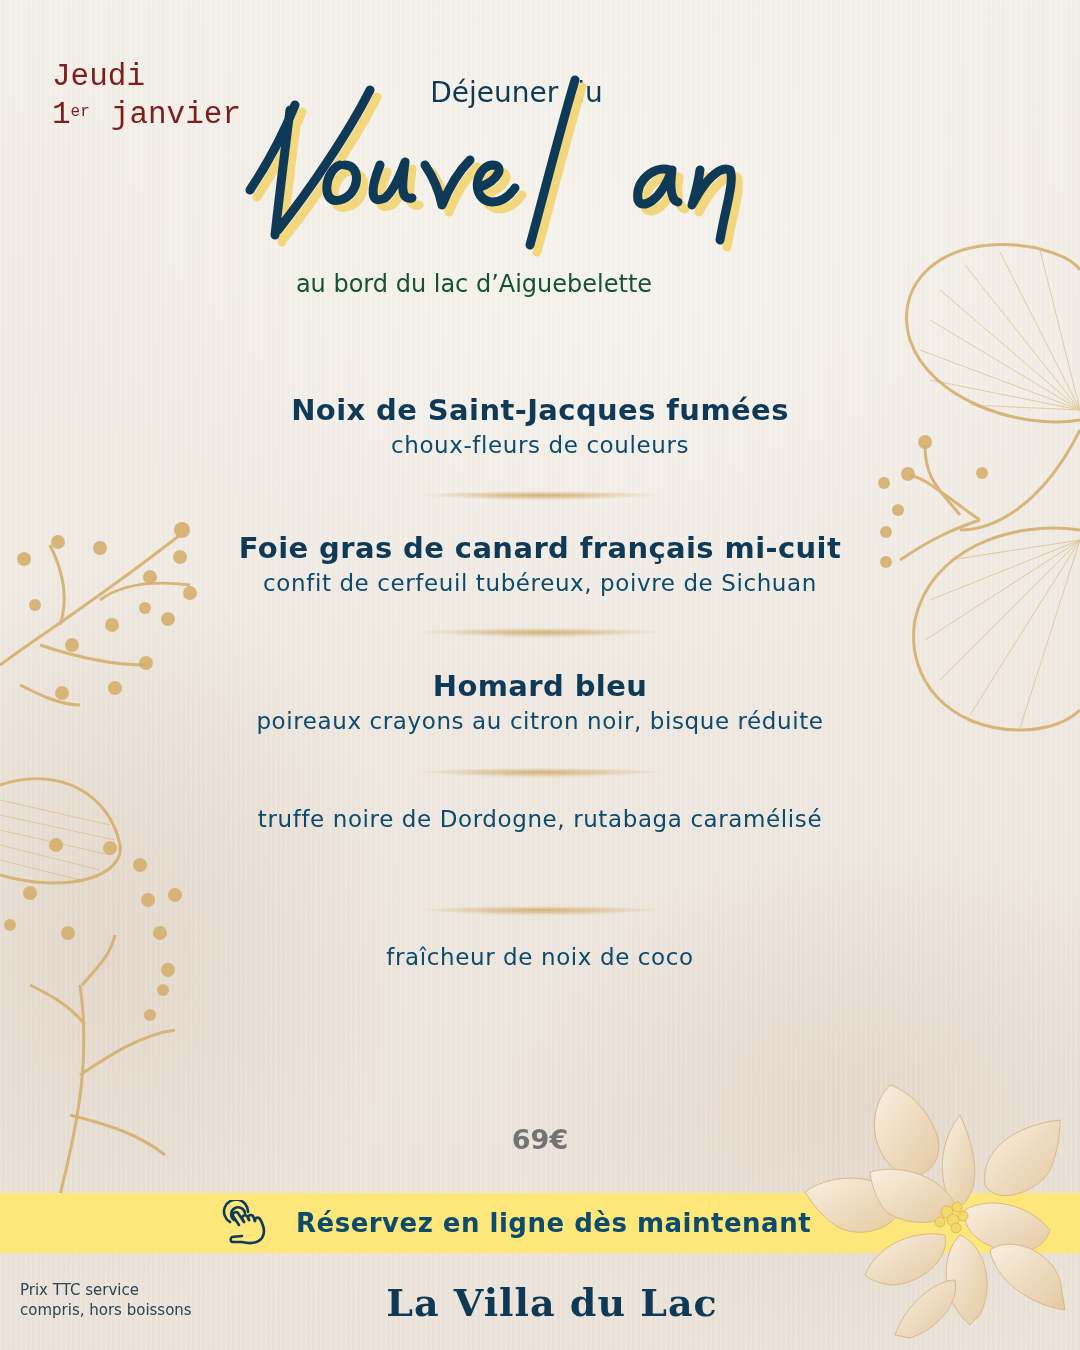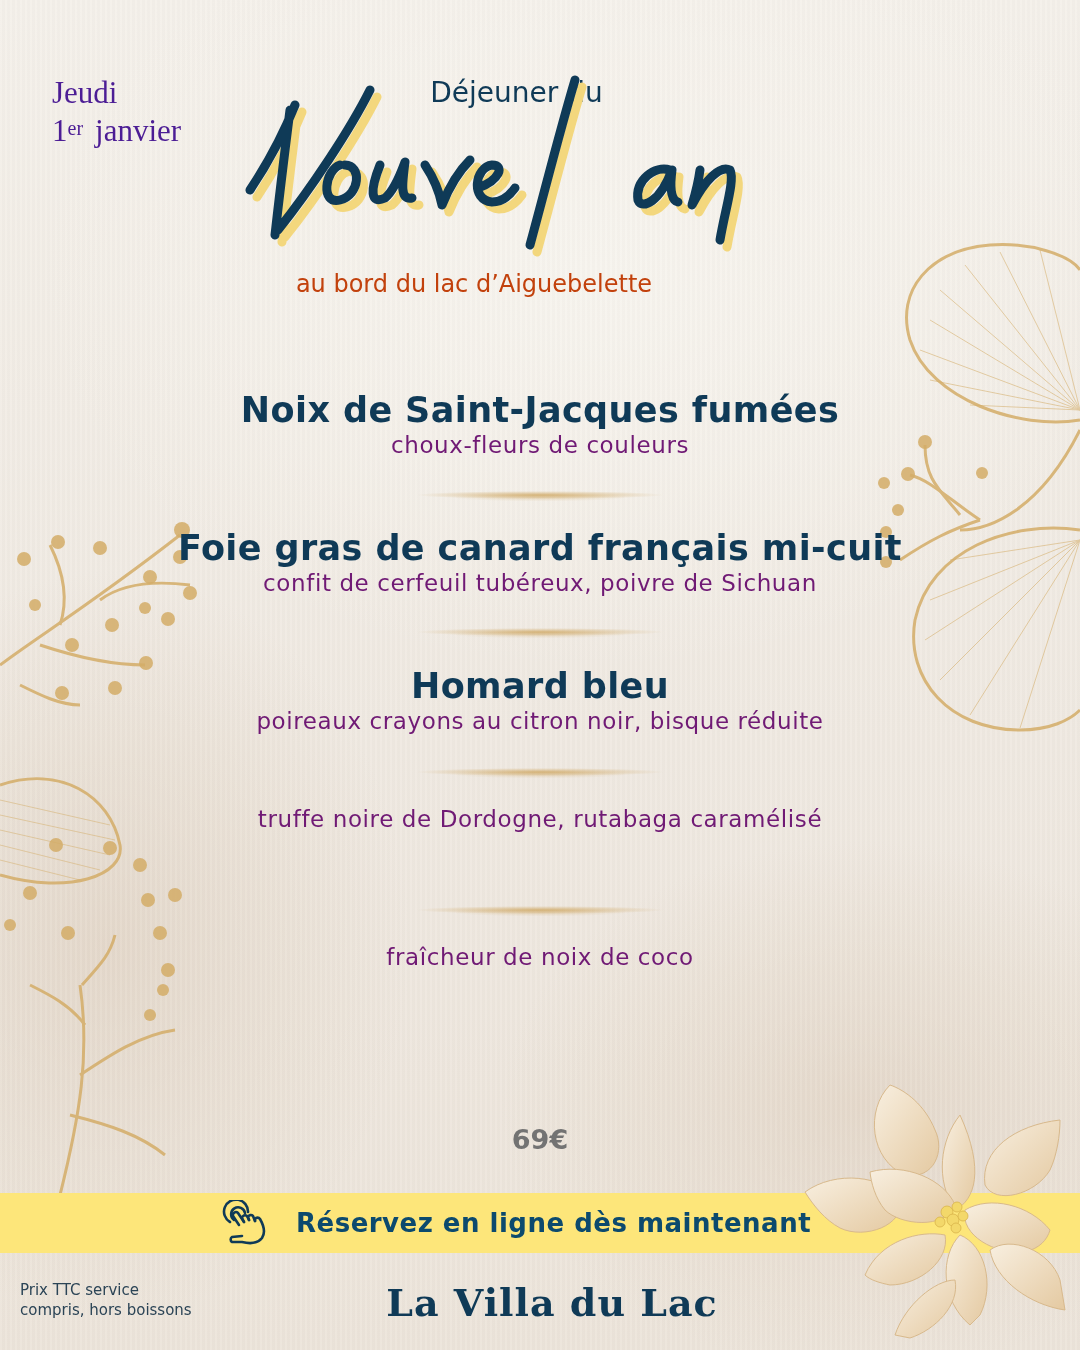--- a/index.html
+++ b/index.html
@@ -16,44 +16,44 @@
   }
   .paper-texture {
     position: absolute; inset: 0;
     background: repeating-linear-gradient(90deg, rgba(255,255,255,0.06) 0 2px, rgba(0,0,0,0.012) 2px 5px);
     pointer-events: none;
   }
   .deco { position: absolute; pointer-events: none; }
 
   
   .date {
-    position: absolute; left: 52px; top: 74px;
-    font-size: 31px; line-height: 38px; color: #4c1d95;
-    font-family: Liberation Serif, serif;
-  }
-  .date sup { font-size: 20px; vertical-align: top; position: relative; top: -3px; margin-right: 12px; }
+    position: absolute; left: 52px; top: 58px;
+    font-size: 31px; line-height: 38px; color: #7f1d1d;
+    font-family: Liberation Mono, monospace;
+  }
+  .date sup { font-size: 16px; vertical-align: top; position: relative; top: -3px; margin-right: 21px; }
 
   
   .kicker {
     position: absolute; left: 0; width: 1033px; top: 76px; text-align: center;
     font-size: 28px; color: #0f3a57;
   }
   .script-title {
     position: absolute; left: 230px; top: 70px; width: 620px; height: 190px;
   }
   .subtitle {
     position: absolute; left: 0; width: 948px; top: 270px; text-align: center;
-    font-size: 24px; color: #c2410c;
+    font-size: 24px; color: #14532d;
   }
 
   
   .menu { position: absolute; left: 0; width: 1080px; top: 390px; }
   .course { text-align: center; height: 138px; }
-  .course-name { font-size: 35px; font-weight: bold; letter-spacing: 0.4px; color: #0f3a57; line-height: 40px; }
-  .course-desc { font-size: 23px; letter-spacing: 0.6px; color: #701a75; line-height: 30px; }
+  .course-name { font-size: 29px; font-weight: bold; letter-spacing: 0.4px; color: #0f3a57; line-height: 40px; }
+  .course-desc { font-size: 23px; letter-spacing: 0.6px; color: #0c4a6e; line-height: 30px; }
   .divider {
     position: absolute; left: 416px; width: 248px; height: 10px;
     background: radial-gradient(ellipse 124px 4px at 50% 50%, rgba(208,170,104,0.85), rgba(208,170,104,0) 100%);
   }
   .divider::after {
     content: ""; position: absolute; left: 40px; right: 40px; top: 5px; height: 8px;
     background: radial-gradient(ellipse 90px 4px at 50% 30%, rgba(208,170,104,0.35), rgba(208,170,104,0) 100%);
   }
 
   .price {

